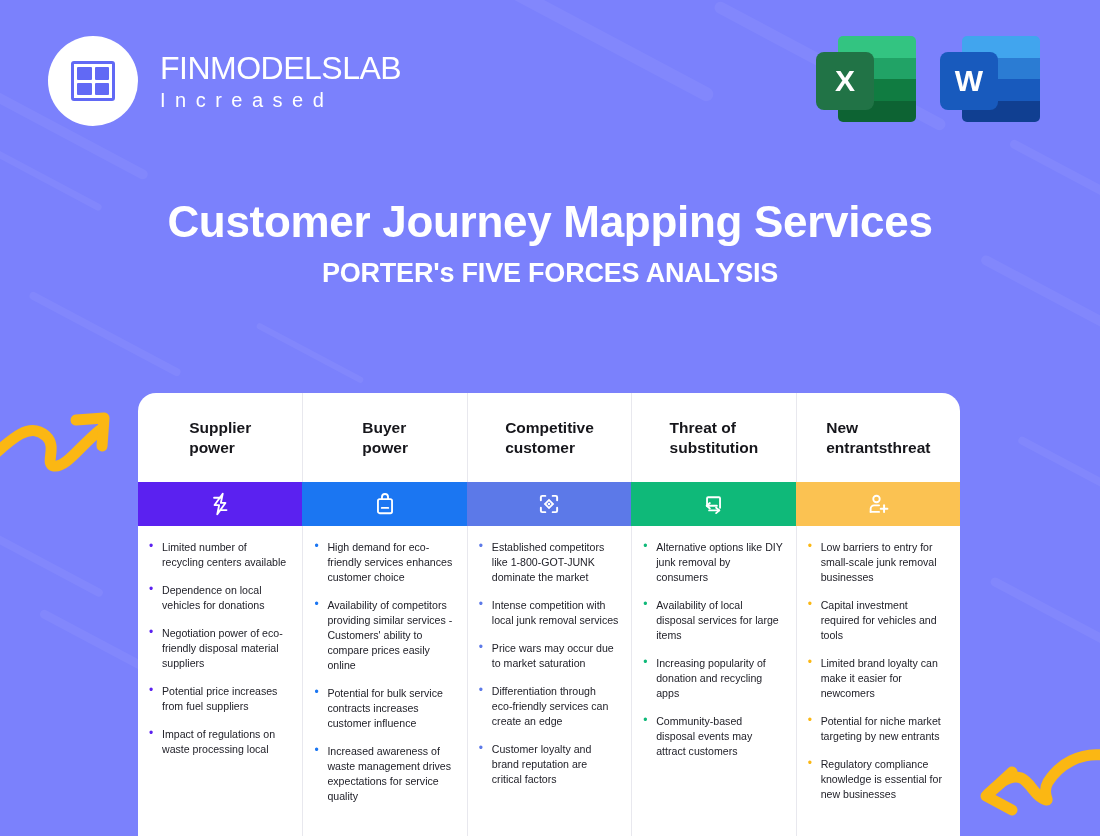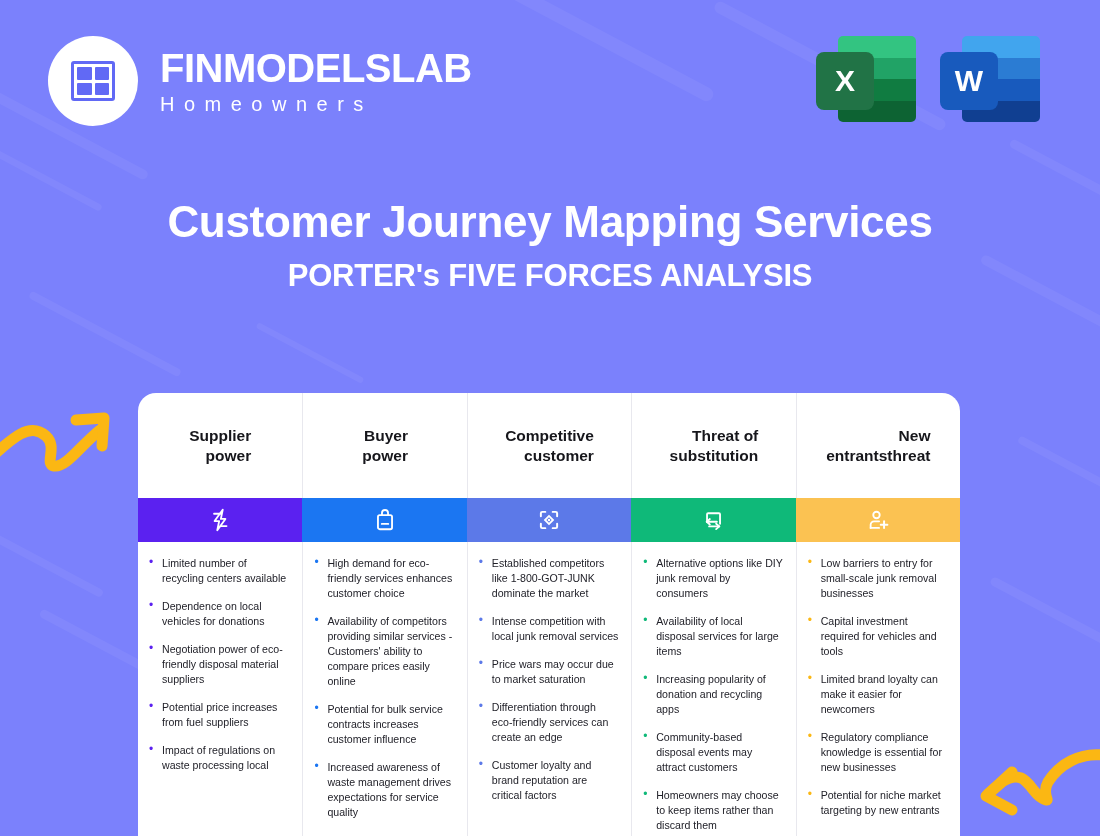--- a/index.html
+++ b/index.html
@@ -35,21 +35,21 @@
   }
   .logo-grid {
     width: 44px; height: 40px;
     border: 3px solid #6169f5; border-radius: 3px;
     display: grid; grid-template-columns: 1fr 1fr; grid-template-rows: 1fr 1fr;
     gap: 3px; padding: 3px;
   }
   .logo-grid i { background: #6169f5; display: block; border-radius: 1px; }
   .brand-text { display: flex; flex-direction: column; }
   .brand-main {
-    color: #ffffff; font-weight: 700; font-size: 40px;
+    color: #ffffff; font-weight: 400; font-size: 32px;
     letter-spacing: -0.5px; line-height: 1.0;
     position: relative; display: inline-block;
   }
   .brand-sub {
     color: #ffffff; font-size: 20px; font-weight: 400;
     letter-spacing: 9.5px; margin-top: 6px; line-height: 1;
   }
   
   .office-icons {
     position: absolute; right: 60px; top: 30px;
@@ -71,41 +71,41 @@
   
   .headline {
     position: absolute; left: 0; right: 0; top: 196px;
     text-align: center; color: #ffffff;
   }
   .headline .l1 {
     font-size: 44px; font-weight: 800; letter-spacing: -0.3px;
     line-height: 1.18; display: block;
   }
   .headline .l2 {
-    font-size: 31px; font-weight: 800; letter-spacing: -0.2px;
+    font-size: 27px; font-weight: 800; letter-spacing: -0.2px;
     line-height: 1.18; display: block; margin-top: 10px;
   }
   
   .arrow-tl { position: absolute; left: -8px; top: 396px; width: 140px; height: 80px; }
   .arrow-br { position: absolute; left: 962px; top: 738px; width: 140px; height: 92px; }
   
   .card {
     position: absolute; left: 138px; top: 393px;
     width: 822px; height: 480px;
     background: #ffffff;
     border-radius: 18px 18px 0 0;
     overflow: hidden;
   }
   .cols { display: flex; height: 100%; }
   .col { flex: 1 1 0; position: relative; display: flex; flex-direction: column; }
   .col + .col .col-head,
   .col + .col .col-body { border-left: 1px solid #e8e8ee; }
   .col-head {
-    height: 105px; display: flex; align-items: center; justify-content: center;
-    text-align: right; padding: 0 6px;
+    height: 89px; display: flex; align-items: center; justify-content: center;
+    text-align: left; padding: 0 6px;
   }
   .col-head span {
     font-size: 15.5px; font-weight: 700; color: #16161b; line-height: 1.28;
   }
   
   .strip { position: relative; height: 44px; display: flex; }
   .strip .seg {
     flex: 1 1 0; display: flex; align-items: center; justify-content: center;
   }
   .strip .seg svg { display: block; }
@@ -148,21 +148,21 @@
     <div class="logo-circle">
       <div class="logo-grid">
         <i></i>
           <i></i>
           <i></i>
           <i></i>
       </div>
     </div>
     <div class="brand-text">
       <div class="brand-main">FINMODELSLAB</div>
-      <div class="brand-sub">Homeowners</div>
+      <div class="brand-sub">Increased</div>
     </div>
   </div>
 
   <div class="office-icons">
     <div class="office-icon">
       <div class="oi-sheet">
         <i style="background:#33c481"></i>
         <i style="background:#21a366"></i>
         <i style="background:#107c41"></i>
         <i style="background:#0d6333"></i>
@@ -299,21 +299,20 @@
               <polyline points="14.9,15.4 17.8,17.9 14.9,20.4" fill="none" stroke="#fff" stroke-width="1.7" stroke-linecap="round" stroke-linejoin="round"></polyline>
             </svg>
           </div>
         </div>
         <div class="col-body">
           <ul class="pts">
             <li style="--bc: #0fb979;"><span> Alternative options like DIY junk removal by consumers</span></li>
             <li style="--bc: #0fb979;"><span>Availability of local disposal services for large items</span></li>
             <li style="--bc: #0fb979;"><span>Increasing popularity of donation and recycling apps</span></li>
             <li style="--bc: #0fb979;"><span>Community-based disposal events may attract customers</span></li>
-            <li style="--bc: #0fb979;"><span>Homeowners may choose to keep items rather than discard them</span></li>
           </ul>
         </div>
       </div>
 
       <div class="col">
         <div class="col-head">
           <span>
             <b>New</b><br>
             <b>entrantsthreat</b>
           </span>
@@ -328,22 +327,22 @@
               <line x1="14.5" y1="16.3" x2="20.7" y2="16.3" stroke="#fff" stroke-width="1.8" stroke-linecap="round"></line>
             </svg>
           </div>
 
         </div>
         <div class="col-body">
           <ul class="pts">
             <li style="--bc: #fbb713;"><span> Low barriers to entry for small-scale junk removal businesses</span></li>
             <li style="--bc: #fbb713;"><span>Capital investment required for vehicles and tools</span></li>
             <li style="--bc: #fbb713;"><span>Limited brand loyalty can make it easier for newcomers</span></li>
+            <li style="--bc: #fbb713;"><span>Potential for niche market targeting by new entrants</span></li>
             <li style="--bc: #fbb713;"><span>Regulatory compliance knowledge is essential for new businesses</span></li>
-            <li style="--bc: #fbb713;"><span>Potential for niche market targeting by new entrants</span></li>
           </ul>
         </div>
       </div>
 
     </div>
   </div>
 
 </div>
 
 </body></html>

